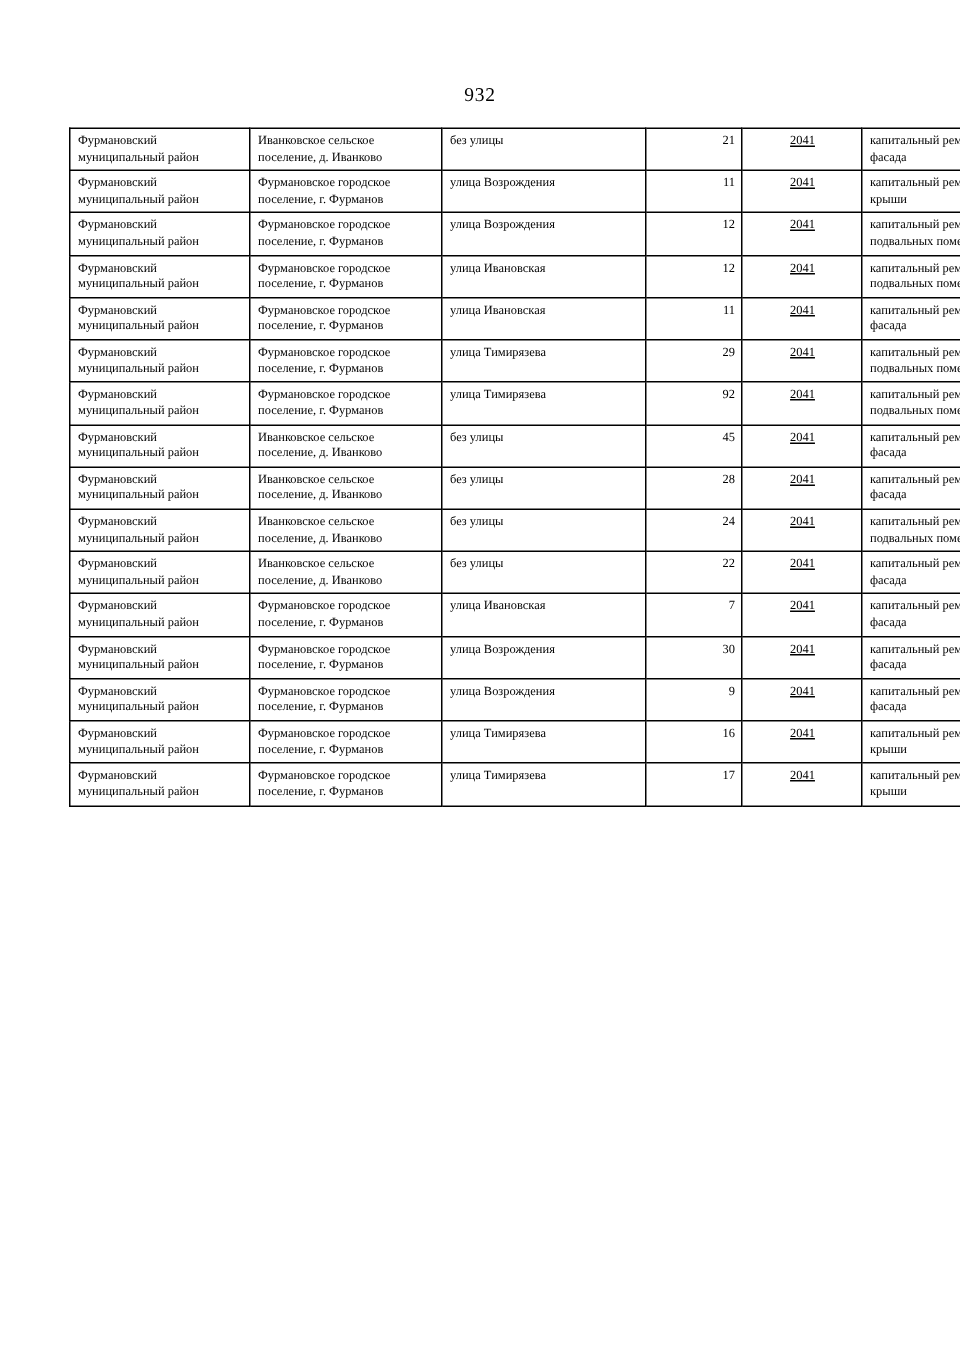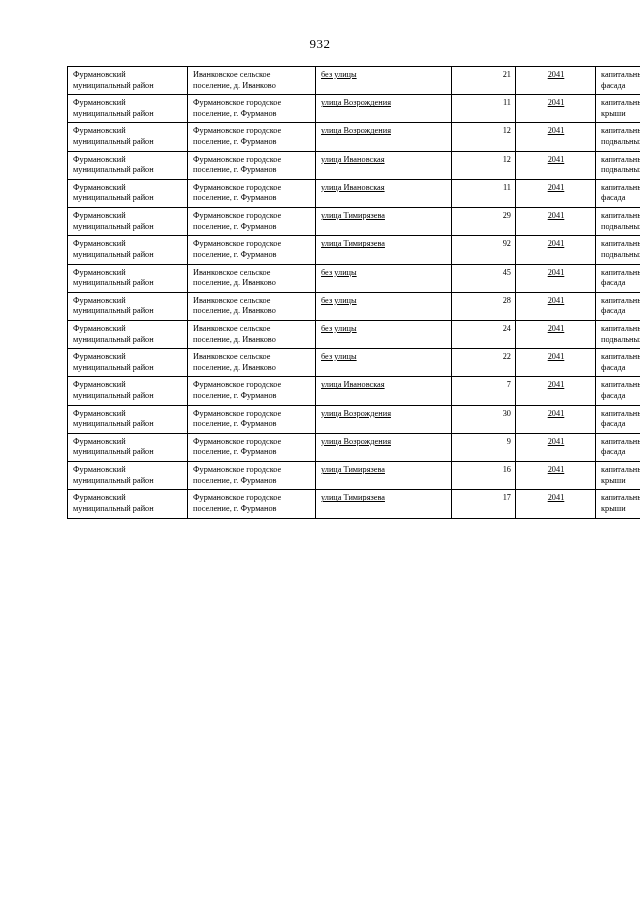--- a/index.html
+++ b/index.html
@@ -21,42 +21,42 @@
     padding: 0;
     position: relative;
   }
   .page-number {
     text-align: center;
     font-size: 13px;
     font-family: "Liberation Serif", serif;
     padding-top: 36px;
     padding-bottom: 14px;
     letter-spacing: 0.5px;
+    margin-top: 19px;
   }
   .table-wrap {
     padding: 0 22px 0 46px;
-    margin-left: 21px;
   }
   table.reg-table {
     border-collapse: collapse;
     width: 572px;
     table-layout: fixed;
   }
   table.reg-table td {
     border: 1px solid #000000;
     font-size: 8.3px;
     line-height: 1.28;
     font-family: "Liberation Serif", serif;
     padding: 3px 4px 3px 5px;
     vertical-align: top;
     word-wrap: break-word;
   }
   td.c-district { width: 110px; }
   td.c-settlement { width: 118px; }
-  td.c-street { width: 126px; vertical-align: middle; text-decoration: underline; }
+  td.c-street { width: 126px; vertical-align: middle; }
   td.c-house { width: 54px; text-align: right; vertical-align: middle; }
   td.c-year { width: 70px; text-align: center; vertical-align: middle; text-decoration: underline; }
   td.c-work { width: 94px; vertical-align: middle; }
 </style>
 </head>
 <body>
 
 <div class="page">
 
   <div class="page-number">932</div>

